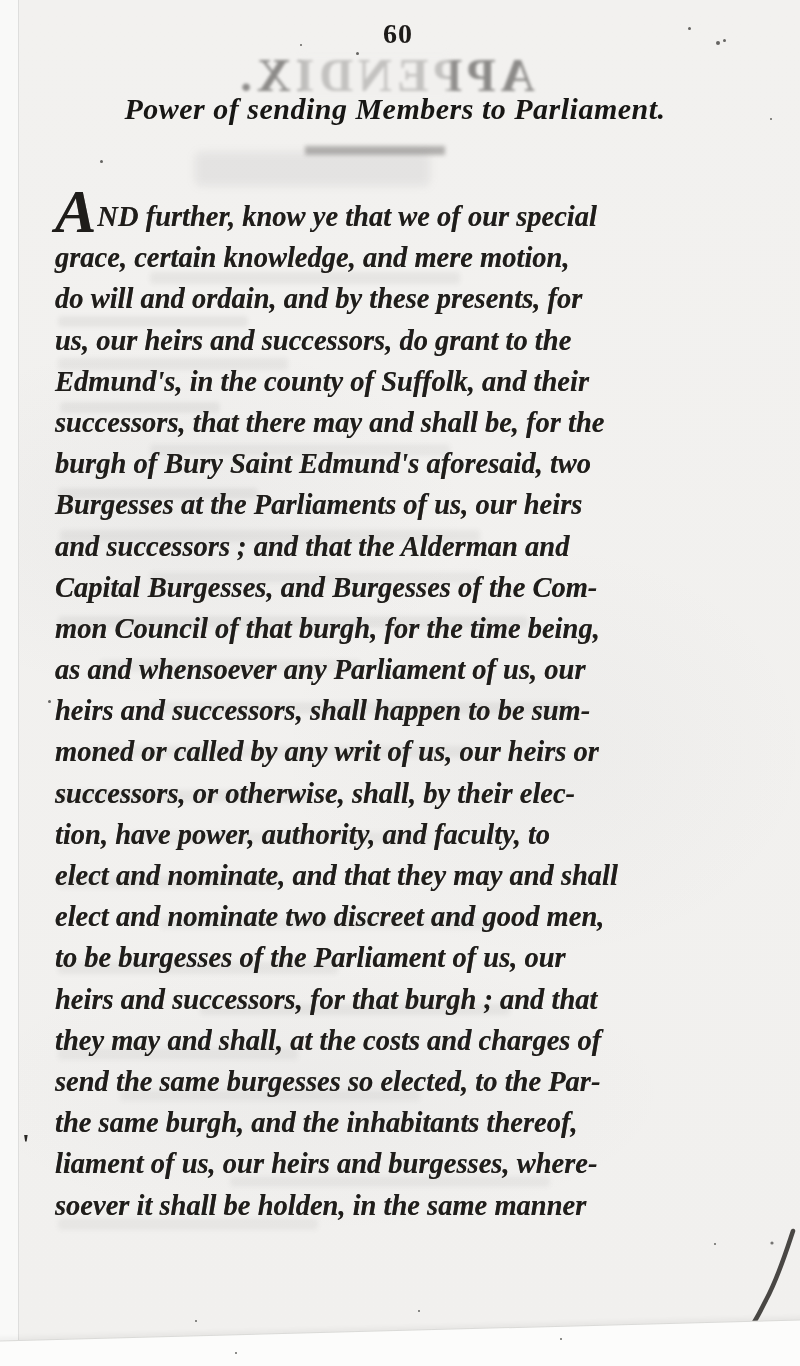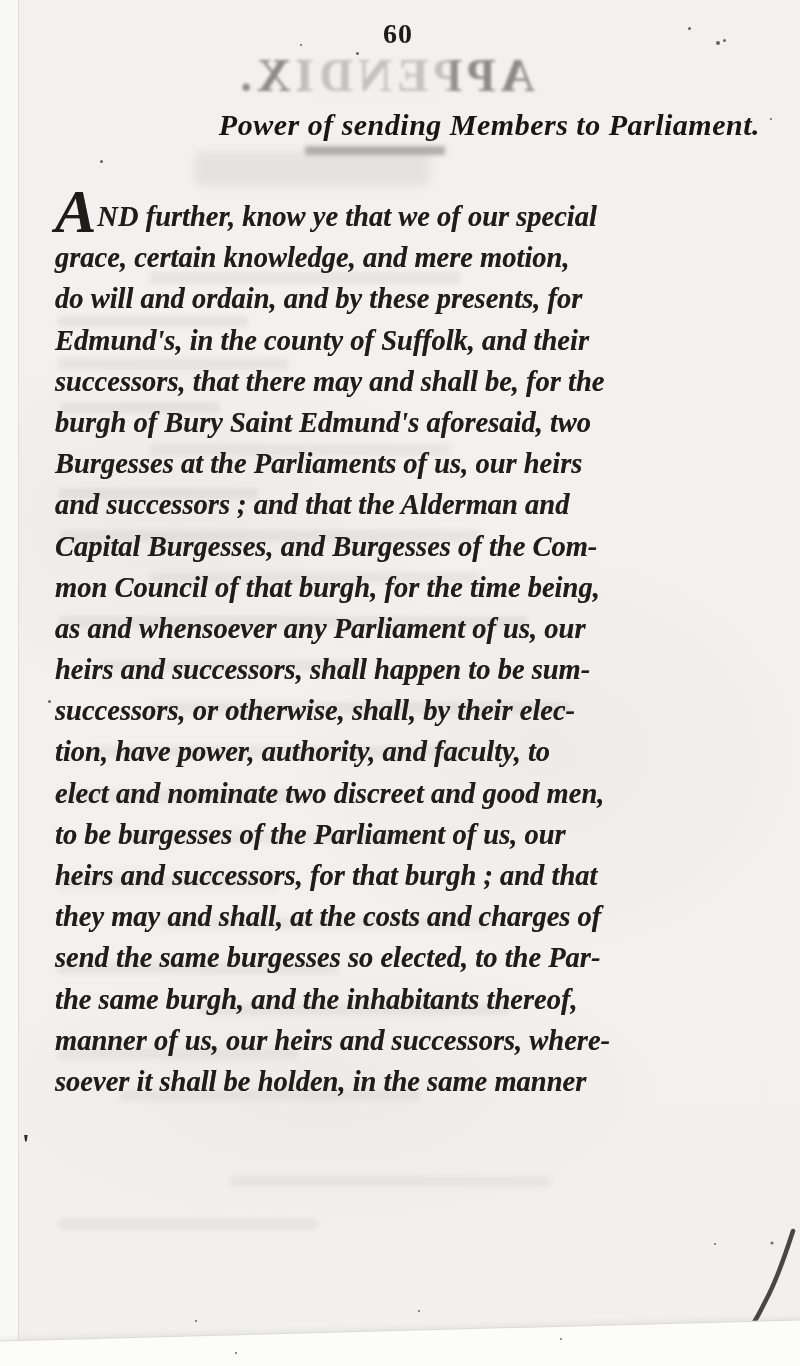--- a/index.html
+++ b/index.html
@@ -32,22 +32,22 @@
     font-size:47px;font-weight:bold;color:#2f2d2b;
     letter-spacing:5px;text-align:center;
     filter:blur(1.6px);opacity:0.52;
     font-family:"Liberation Serif","DejaVu Serif",serif;
   }
   .ghost-title-mask{
     position:absolute;top:52px;left:300px;width:150px;height:50px;
     background:#f1f0ee;opacity:0.55;filter:blur(3px);
   }
   .heading{
-    position:absolute;top:108px;left:30px;width:730px;
-    text-align:right;
+    position:absolute;top:92px;left:30px;width:730px;
+    text-align:center;
     font-style:italic;font-weight:bold;font-size:30px;color:#171614;
     letter-spacing:0.5px;
   }
   .heading-smudge{
     position:absolute;top:146px;left:305px;width:140px;height:9px;
     background:rgba(60,58,55,0.35);filter:blur(2.2px);
   }
   .under-heading-ghost{
     position:absolute;top:152px;left:195px;width:235px;height:34px;
     background:rgba(105,110,120,0.10);filter:blur(4px);border-radius:6px;
@@ -118,38 +118,41 @@
     <div class="smudge" style="left: 58px; top: 962px; width: 280px; height: 12px; opacity: 0.81;"></div>
     <div class="smudge" style="left: 200px; top: 1004px; width: 310px; height: 11px; opacity: 0.81;"></div>
     <div class="smudge" style="left: 58px; top: 1048px; width: 240px; height: 12px; opacity: 0.72;"></div>
     <div class="smudge" style="left: 120px; top: 1090px; width: 300px; height: 11px; opacity: 0.72;"></div>
     <div class="smudge" style="left: 230px; top: 1176px; width: 320px; height: 11px; opacity: 0.72;"></div>
     <div class="smudge" style="left: 58px; top: 1218px; width: 260px; height: 12px; opacity: 0.72;"></div>
     <div class="body-text">
       <div class="line"><span class="dropcap">A</span>ND further, know ye that we of our special</div>
       <div class="line">grace, certain knowledge, and mere motion,</div>
       <div class="line">do will and ordain, and by these presents, for</div>
+      <div class="line">us, our heirs and successors, do grant to the</div>
       <div class="line">Edmund's, in the county of Suffolk, and their</div>
       <div class="line">successors, that there may and shall be, for the</div>
       <div class="line">burgh of Bury Saint Edmund's aforesaid, two</div>
       <div class="line">Burgesses at the Parliaments of us, our heirs</div>
       <div class="line">and successors ; and that the Alderman and</div>
       <div class="line">Capital Burgesses, and Burgesses of the Com-</div>
       <div class="line">mon Council of that burgh, for the time being,</div>
       <div class="line">as and whensoever any Parliament of us, our</div>
       <div class="line">heirs and successors, shall happen to be sum-</div>
+      <div class="line">moned or called by any writ of us, our heirs or</div>
       <div class="line">successors, or otherwise, shall, by their elec-</div>
       <div class="line">tion, have power, authority, and faculty, to</div>
+      <div class="line">elect and nominate, and that they may and shall</div>
       <div class="line">elect and nominate two discreet and good men,</div>
       <div class="line">to be burgesses of the Parliament of us, our</div>
       <div class="line">heirs and successors, for that burgh ; and that</div>
       <div class="line">they may and shall, at the costs and charges of</div>
       <div class="line">send the same burgesses so elected, to the Par-</div>
       <div class="line">the same burgh, and the inhabitants thereof,</div>
-      <div class="line">manner of us, our heirs and successors, where-</div>
+      <div class="line">liament of us, our heirs and burgesses, where-</div>
       <div class="line">soever it shall be holden, in the same manner</div>
     </div>
 
   <div class="margin-mark">'</div>
 
   <svg class="slash-mark" viewBox="0 0 62 104" xmlns="http://www.w3.org/2000/svg">
     <path d="M57 5 C50 26, 42 52, 30 74 C26 82, 22 90, 17 98" stroke="#23211f" stroke-width="4.5" fill="none" stroke-linecap="round" opacity="0.82"></path>
     <circle cx="36" cy="17" r="1.6" fill="#23211f" opacity="0.6"></circle>
   </svg>
 

